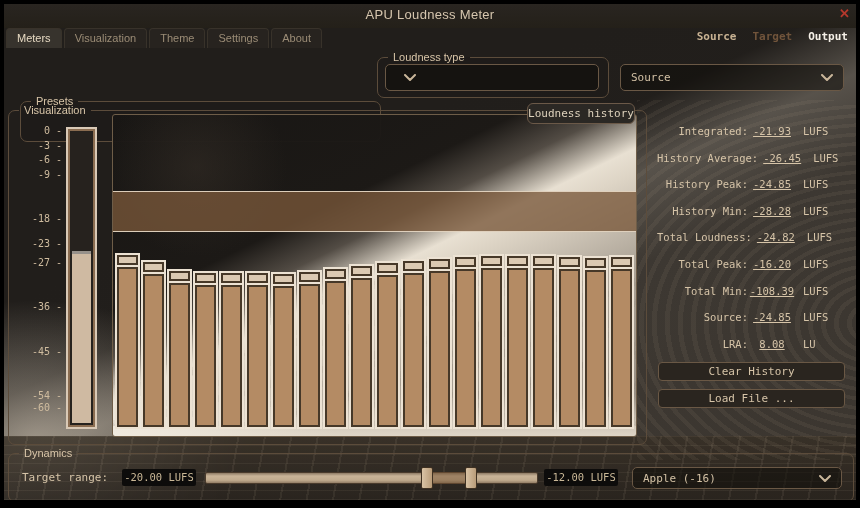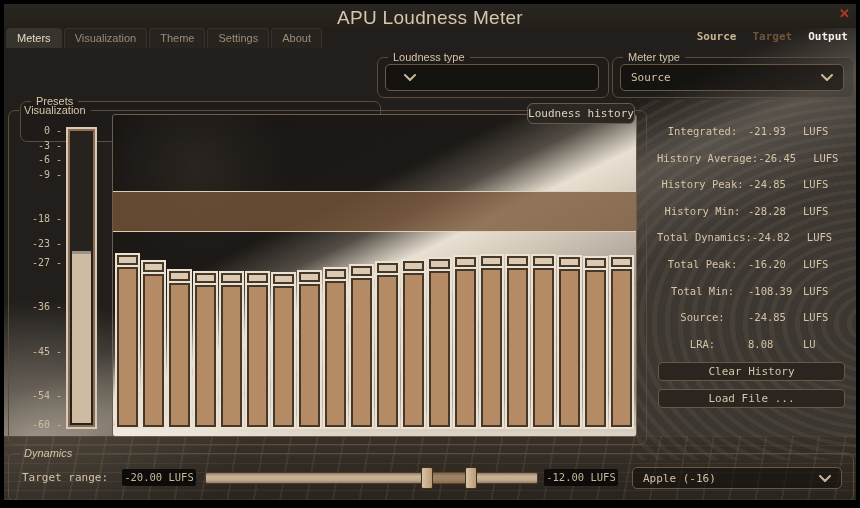--- a/index.html
+++ b/index.html
@@ -15,21 +15,21 @@
   .floor-mesh{position:absolute;left:0;right:0;top:436px;height:72px;opacity:.8;
     background:
       repeating-linear-gradient(100deg, rgba(205,185,158,0.10) 0 2px, transparent 2px 26px),
       repeating-linear-gradient(to bottom, rgba(205,185,158,0.09) 0 1px, transparent 1px 9px),
       linear-gradient(to bottom,#383026,#231e19);}
   .arcs-right{position:absolute;left:637px;top:100px;width:223px;height:360px;opacity:.45;
     background:repeating-radial-gradient(ellipse 430px 310px at 108% 62%, rgba(200,178,150,0.16) 0 5px, rgba(0,0,0,0) 5px 13px);}
 
   
   .titlebar{position:absolute;left:0;top:0;right:0;height:28px;background:linear-gradient(#2a2622,#242019);}
-  .title{position:absolute;left:0;right:0;top:7px;text-align:center;font-size:19px;color:#d6c6ae;letter-spacing:.3px;}
+  .title{position:absolute;left:0;right:0;top:7px;text-align:center;font-size:13px;color:#d6c6ae;letter-spacing:.3px;}
   .close{position:absolute;right:10px;top:6px;font-size:13px;font-weight:bold;color:#b5382c;cursor:default;}
   .tabrow{position:absolute;left:0;top:28px;right:0;height:20px;}
   .tabs-left{position:absolute;left:6px;bottom:0;display:flex;gap:2px;}
   .tab{padding:3px 10px 3px;font-size:11px;color:#9b8c76;background:#27231f;border:1px solid #38322a;
        border-bottom:none;border-radius:4px 4px 0 0;line-height:13px;}
   .tab.active{background:#37332d;color:#e6d9c2;}
   .tabs-right{position:absolute;right:12px;top:2px;display:flex;gap:16px;font-family:"DejaVu Sans Mono",monospace;
        font-size:11px;font-weight:bold;}
 
   
@@ -74,22 +74,22 @@
         box-shadow:0 0 0 2px #ece2d3;}
   .bar-cap{background:#dbc9b2;height:10px;}
   .bar-body{background:#b48b64;}
   .hist-tab{position:absolute;left:527px;top:103px;width:108px;height:21px;box-sizing:border-box;
         background:#2b2824;border:1px solid #6b5948;border-radius:6px;display:flex;align-items:center;
         justify-content:center;font-family:"DejaVu Sans Mono",monospace;font-size:11px;color:#ded2bc;text-align:right;}
 
   
   .stat-row{position:absolute;left:657px;width:176px;height:14px;display:flex;align-items:center;
         font-family:"DejaVu Sans Mono",monospace;font-size:10.5px;color:#d6c4a8;}
-  .stat-row .n{flex:1;text-align:center;white-space:nowrap;}
-  .stat-row .v{flex:none;width:48px;text-align:left;}
+  .stat-row .n{flex:1;text-align:right;white-space:nowrap;}
+  .stat-row .v{flex:none;width:48px;text-align:center;text-decoration:underline;}
   .stat-row .u{flex:none;width:30px;margin-left:7px;text-align:left;}
 
   
   .dyn-label{position:absolute;left:22px;top:471px;font-family:"DejaVu Sans Mono",monospace;
         font-size:11px;color:#d6c4a8;}
   .slider-track{position:absolute;left:205px;top:472px;width:333px;height:12px;box-sizing:border-box;
         border:1px solid #4a3b2c;border-radius:2px;
         background:linear-gradient(#8d7a64,#c9b498 30%,#c0aa8d 72%,#937e66);}
   .slider-range{position:absolute;top:472px;height:12px;background:rgba(118,84,52,0.5);}
   .slider-handle{position:absolute;top:467px;width:12px;height:22px;box-sizing:border-box;
@@ -131,23 +131,20 @@
 
   <fieldset style="left:377px;top:51px;width:230px;height:45px;">
     <legend>Loudness type</legend>
   </fieldset>
   <div class="dropdown" style="left:385px;top:64px;width:214px;">
     <svg class="chev" width="12" height="7" viewBox="0 0 12 7">
         <polyline points="1,1 6,6 11,1" fill="none" stroke="#c9b69a" stroke-width="2" stroke-linecap="round" stroke-linejoin="round"></polyline>
       </svg>
   </div>
 
-  <fieldset style="left:612px;top:51px;width:240px;height:45px;">
-    <legend>Meter type</legend>
-  </fieldset>
   <div class="dropdown" style="left:620px;top:64px;width:224px;">
     <span class="val">Source</span>
     <svg class="chev" width="12" height="7" viewBox="0 0 12 7">
         <polyline points="1,1 6,6 11,1" fill="none" stroke="#c9b69a" stroke-width="2" stroke-linecap="round" stroke-linejoin="round"></polyline>
       </svg>
   </div>
 
   <fieldset style="left:8px;top:104px;width:637px;height:339px;background:transparent;">
     <legend>Visualization</legend>
   </fieldset>
@@ -156,21 +153,21 @@
       <div class="tick" style="top: 125px;">0 -</div>
       <div class="tick" style="top: 139.7px;">-3 -</div>
       <div class="tick" style="top: 154.4px;">-6 -</div>
       <div class="tick" style="top: 169.1px;">-9 -</div>
       <div class="tick" style="top: 213.2px;">-18 -</div>
       <div class="tick" style="top: 237.7px;">-23 -</div>
       <div class="tick" style="top: 257.3px;">-27 -</div>
       <div class="tick" style="top: 301.4px;">-36 -</div>
       <div class="tick" style="top: 345.5px;">-45 -</div>
       <div class="tick" style="top: 389.6px;">-54 -</div>
-      <div class="tick" style="top: 419px;">-60 -</div>
+      <div class="tick" style="top: 402px;">-60 -</div>
     </div>
 
   <div class="meter">
     <div class="meter-fill" id="meter-fill" style="top: 121.765px;"></div>
   </div>
 
   <div class="chart" id="chart">
     <div class="chart-mesh"></div>
     <div class="band" id="target-band" style="top: 75.8px; height: 39.2px;"></div>
     <div id="bars">
@@ -233,21 +230,21 @@
         <span class="n">History Peak:</span>
         <span class="v">-24.85</span>
         <span class="u">LUFS</span>
       </div>
       <div class="stat-row" style="top: 203.8px;">
         <span class="n">History Min:</span>
         <span class="v">-28.28</span>
         <span class="u">LUFS</span>
       </div>
       <div class="stat-row" style="top: 230.4px;">
-        <span class="n">Total Dynamics:</span>
+        <span class="n">Total Loudness:</span>
         <span class="v">-24.82</span>
         <span class="u">LUFS</span>
       </div>
       <div class="stat-row" style="top: 257px;">
         <span class="n">Total Peak:</span>
         <span class="v">-16.20</span>
         <span class="u">LUFS</span>
       </div>
       <div class="stat-row" style="top: 283.6px;">
         <span class="n">Total Min:</span>
@@ -261,21 +258,21 @@
       </div>
       <div class="stat-row" style="top: 336.8px;">
         <span class="n">LRA:</span>
         <span class="v">8.08</span>
         <span class="u">LU</span>
       </div>
     </div>
   <div class="btn" style="left:658px;top:389px;width:187px;">Load File ...</div>
   <div class="btn" style="left:658px;top:362px;width:187px;">Clear History</div>
 
-  <fieldset style="left:8px;top:447px;width:844px;height:53px;background:transparent;font-style:italic;">
+  <fieldset style="left:8px;top:447px;width:844px;height:53px;background:transparent;">
     <legend>Dynamics</legend>
   </fieldset>
   <div class="dyn-label">Target range:</div>
   <div class="valbox" style="left:122px;top:469px;width:74px;">-20.00 LUFS</div>
   <div class="slider-track"></div>
   <div class="slider-range" id="slider-range" style="left: 427px; width: 44.4px;"></div>
   <div class="slider-handle" id="handle-low" style="left: 421px;"></div>
   <div class="slider-handle" id="handle-high" style="left: 465.4px;"></div>
   <div class="valbox" style="left:544px;top:469px;width:74px;">-12.00 LUFS</div>
   <div class="dropdown" style="left:632px;top:467px;width:210px;height:22px;">

